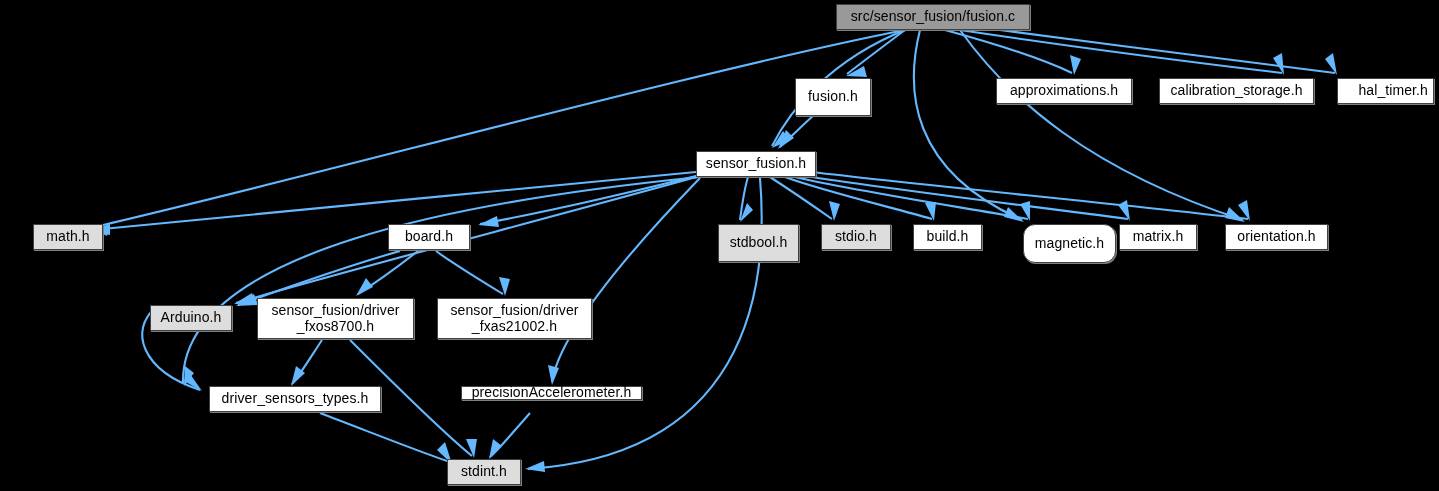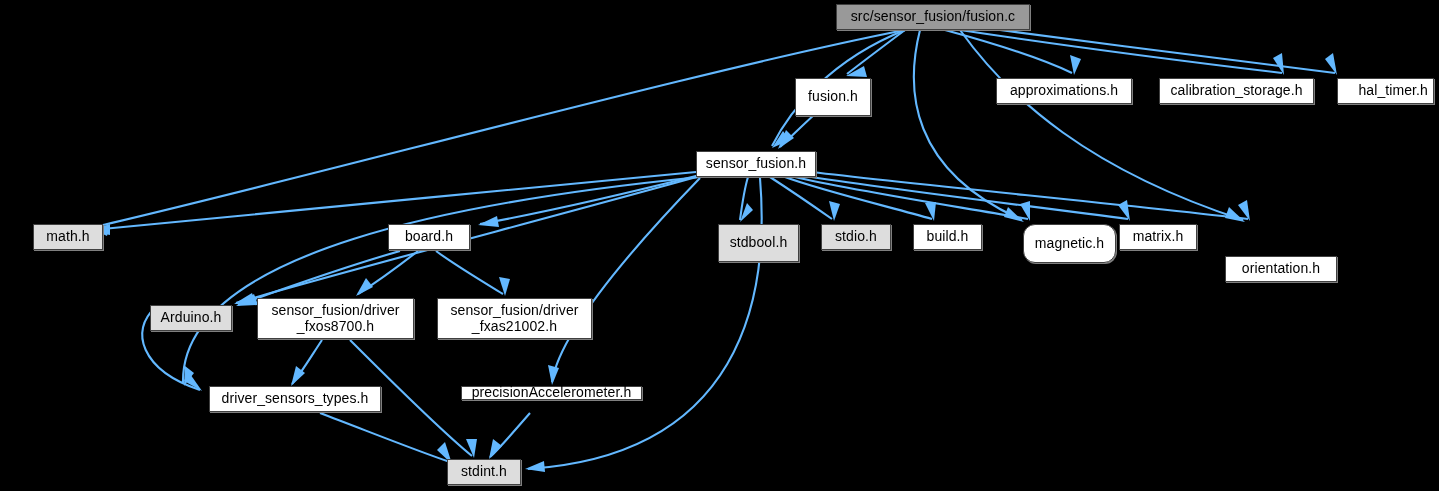--- a/index.html
+++ b/index.html
@@ -127,21 +127,21 @@
       <div class="node-box fill-white" style="left: 1159px; top: 78px; width: 155px; height: 26px;"><span class="node-label">calibration_storage.h</span></div>
       <div class="node-box fill-white" style="left: 1337px; top: 78px; width: 97px; height: 26px; text-align: right;"><span class="node-label">hal_timer.h</span></div>
       <div class="node-box fill-white" style="left: 696px; top: 151px; width: 120px; height: 26px; text-align: center;"><span class="node-label">sensor_fusion.h</span></div>
       <div class="node-box fill-grey" style="left: 5px; top: 224px; width: 70px; height: 26px; margin-left: 28px;"><span class="node-label">math.h</span></div>
       <div class="node-box fill-white" style="left: 388px; top: 224px; width: 82px; height: 26px;"><span class="node-label">board.h</span></div>
       <div class="node-box fill-grey" style="left: 718px; top: 224px; width: 81px; height: 38px;"><span class="node-label">stdbool.h</span></div>
       <div class="node-box fill-grey" style="left: 821px; top: 224px; width: 70px; height: 26px;"><span class="node-label">stdio.h</span></div>
       <div class="node-box fill-white" style="left: 913px; top: 224px; width: 69px; height: 26px;"><span class="node-label">build.h</span></div>
       <div class="node-box fill-white" style="left: 1023px; top: 224px; width: 93px; height: 39px; border-radius: 12px;"><span class="node-label">magnetic.h</span></div>
       <div class="node-box fill-white" style="left: 1119px; top: 224px; width: 78px; height: 26px;"><span class="node-label">matrix.h</span></div>
-      <div class="node-box fill-white" style="left: 1225px; top: 224px; width: 112px; height: 26px; margin-top: 32px;"><span class="node-label">orientation.h</span></div>
+      <div class="node-box fill-white" style="left: 1225px; top: 224px; width: 103px; height: 26px;"><span class="node-label">orientation.h</span></div>
       <div class="node-box fill-grey" style="left: 150px; top: 305px; width: 82px; height: 26px;"><span class="node-label">Arduino.h</span></div>
       <div class="node-box fill-white" style="left: 257px; top: 298px; width: 157px; height: 41px;"><span class="node-label">sensor_fusion/driver
 _fxos8700.h</span></div>
       <div class="node-box fill-white" style="left: 437px; top: 298px; width: 155px; height: 41px;"><span class="node-label">sensor_fusion/driver
 _fxas21002.h</span></div>
       <div class="node-box fill-white" style="left: 209px; top: 386px; width: 172px; height: 26px;"><span class="node-label">driver_sensors_types.h</span></div>
       <div class="node-box fill-white" style="left: 461px; top: 386px; width: 181px; height: 14px;"><span class="node-label">precisionAccelerometer.h</span></div>
       <div class="node-box fill-grey" style="left: 447px; top: 459px; width: 74px; height: 26px;"><span class="node-label">stdint.h</span></div>
     </div>
 </div>

